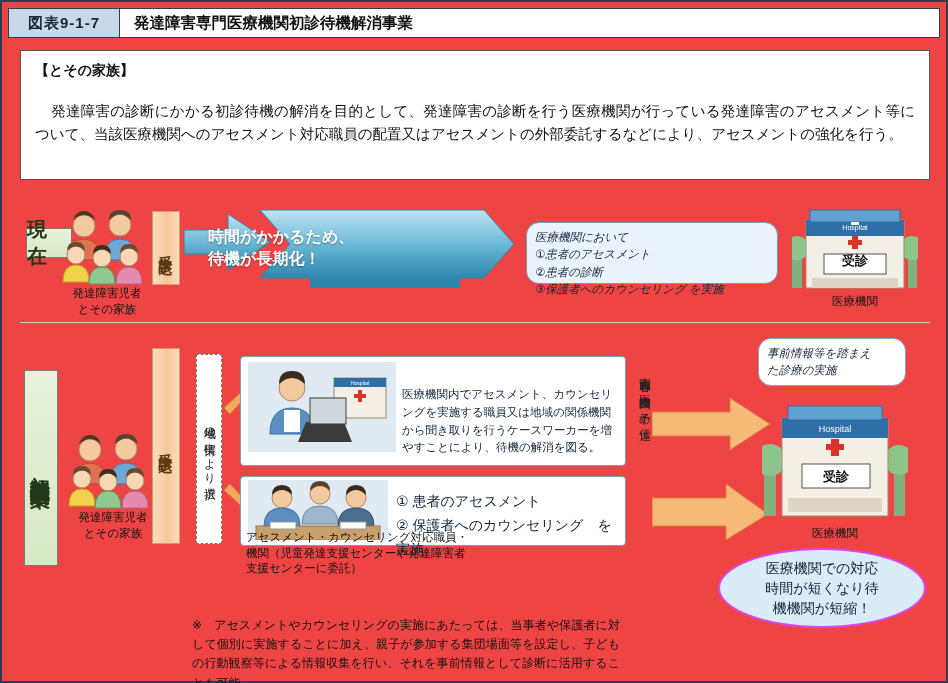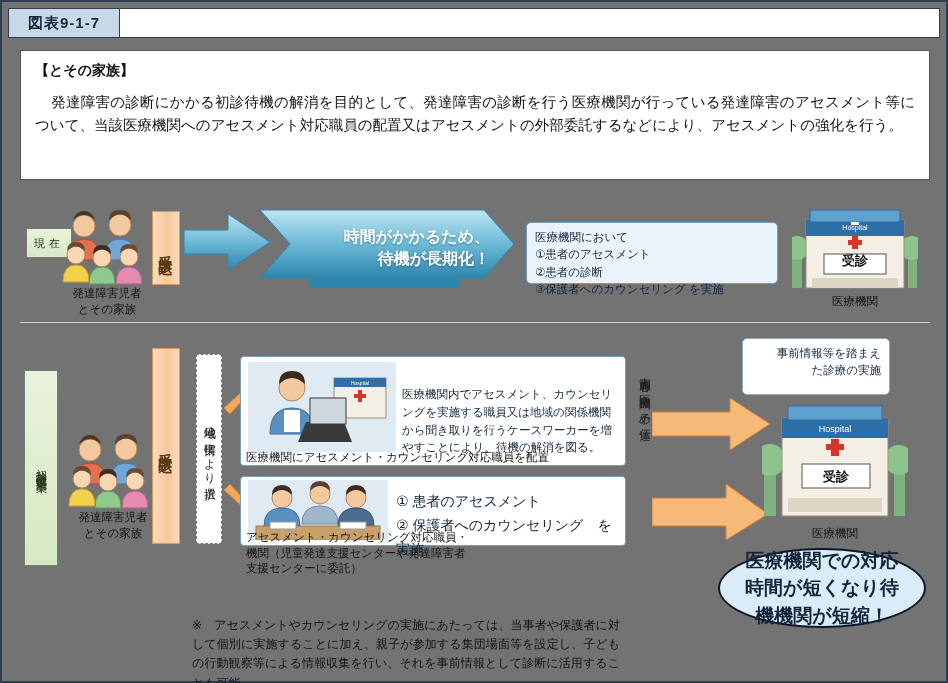--- a/index.html
+++ b/index.html
@@ -6,21 +6,21 @@
   body{
     width:948px;height:683px;
     background:#ffffff;
     font-family:"Liberation Sans","DejaVu Sans",sans-serif;
     color:#111;
     -webkit-font-smoothing:antialiased;
   }
   #page{
     position:relative;width:948px;height:683px;box-sizing:border-box;
     border:2px solid #2e3e52;
-    background:#737373;
+    background:#ef4444;
   }
   
   .header{
     position:absolute;left:6px;top:6px;width:932px;height:30px;
     border:1px solid #2e3e52;background:#fff;box-sizing:border-box;
     display:flex;align-items:stretch;
   }
   .header .fignum{
     width:110px;background:#c8d8e8;border-right:1px solid #2e3e52;
     display:flex;align-items:center;justify-content:center;
@@ -30,30 +30,30 @@
     flex:1;display:flex;align-items:center;padding-left:14px;
     font-weight:bold;font-size:15.5px;color:#111;
   }
   
   .overview{
     position:absolute;left:18px;top:48px;width:910px;height:130px;
     border:1px solid #555;box-sizing:border-box;background:#fff;
     padding:9px 14px 0 14px;
   }
   .overview .ov-title{font-size:14px;font-weight:bold;line-height:1.5;}
-  .overview .ov-body{font-size:14.5px;line-height:1.62;margin-top:10px;text-align:justify;}
+  .overview .ov-body{font-size:14.5px;line-height:1.62;margin-top:19px;text-align:justify;}
   .overview .ov-body .indent{display:inline-block;width:1.1em;}
   .cap{font-size:11.5px;line-height:1.35;text-align:center;}
   
   .vbox{
     position:absolute;box-sizing:border-box;border:1px solid #7a7a7a;
     background:linear-gradient(180deg,#e9f2dc,#d8e8c4);
     display:flex;align-items:center;justify-content:center;
     writing-mode:vertical-rl;text-orientation:upright;
-    font-size:11px;font-weight:normal;letter-spacing:2px;color:#24381a;
+    font-size:20px;font-weight:bold;letter-spacing:2px;color:#24381a;
   }
   .vbox.horiz{writing-mode:horizontal-tb;letter-spacing:4px;}
   
   .obar{
     position:absolute;box-sizing:border-box;border:1px solid #d79a5b;
     background:linear-gradient(90deg,#fbdcbf,#f6c899 55%,#fbdcbf);
     writing-mode:vertical-rl;text-orientation:upright;
     display:flex;align-items:center;justify-content:center;
     font-size:14px;font-weight:bold;color:#5a3a12;letter-spacing:2px;
   }
@@ -64,48 +64,49 @@
     display:flex;align-items:center;justify-content:center;
     font-size:11.5px;color:#222;letter-spacing:1px;line-height:1.2;
   }
   .plain-v{
     position:absolute;writing-mode:vertical-rl;text-orientation:upright;
     font-size:11.5px;letter-spacing:1px;color:#222;line-height:1.25;
   }
   
   .infobox{
     position:absolute;box-sizing:border-box;border:1px solid #6f9ec7;
-    background:#eaf3fb;border-radius:5px;font-size:11.5px;line-height:1.5;
-    padding:6px 8px;color:#10243a;
+    background:#eaf3fb;border-radius:13px;font-size:11.5px;line-height:1.5;
+    padding:6px 8px;color:#10243a;font-style:italic;
   }
   .infobox.white{background:#fff;border-color:#8aa9c4;}
   
   .hospital{position:absolute;}
   .note{
     position:absolute;font-size:12px;line-height:1.6;color:#111;text-align:justify;
   }
   .oval{
-    position:absolute;border:2px solid #0f172a;border-radius:50%/50%;
+    position:absolute;border:2px solid #d946ef;border-radius:50%/50%;
     background:#d9ecf8;display:flex;align-items:center;justify-content:center;
-    text-align:center;font-size:19px;font-weight:bold;color:#10243a;line-height:1.45;
+    text-align:center;font-size:14px;font-weight:normal;color:#10243a;line-height:1.45;
   }
   .banner-text{
     position:absolute;color:#fff;font-weight:bold;font-size:16px;
-    text-align:right;line-height:1.35;text-shadow:0 1px 2px rgba(0,0,0,.35);
+    text-align:left;line-height:1.35;text-shadow:0 1px 2px rgba(0,0,0,.35);
   }
   svg{display:block;}
   .abs{position:absolute;}
 </style>
 </head>
 <body>
 
 <div id="page">
 
   <div class="header">
     <div class="fignum">図表9-1-7</div>
+    <div class="figtitle">発達障害専門医療機関初診待機解消事業</div>
   </div>
 
   <div class="overview">
     <div class="ov-title">【とその家族】</div>
     <div class="ov-body"><span class="indent"></span><span>発達障害の診断にかかる初診待機の解消を目的として、発達障害の診断を行う医療機関が行っている発達障害のアセスメント等について、当該医療機関へのアセスメント対応職員の配置又はアセスメントの外部委託するなどにより、アセスメントの強化を行う。</span></div>
   </div>
 
   <div class="vbox horiz" style="left:24px;top:226px;width:46px;height:30px;">現在</div>
 
   <div class="abs" style="left:52px;top:206px;width:106px;height:78px;">
@@ -235,21 +236,20 @@
       <circle cx="44" cy="26" r="13" fill="#f3c9a0" stroke="#b1865f"></circle>
       <path d="M31 22 q13 -12 26 0 q0 -13 -13 -13 q-13 0 -13 13z" fill="#3b2b1f"></path>
       <path d="M22 72 q0 -26 22 -26 q22 0 22 26z" fill="#5b8fc0" stroke="#3c6f9f"></path>
       <rect x="36" y="48" width="16" height="22" fill="#fff"></rect>
 
       <path d="M58 60 L96 60 L104 80 L50 80 Z" fill="#3a3a3a"></path>
       <rect x="62" y="36" width="36" height="26" fill="#cfd8de" stroke="#3a3a3a"></rect>
     </svg>
   </div>
   <div class="abs" style="left:400px;top:384px;width:216px;font-size:11.5px;line-height:1.55;color:#10243a;">医療機関内でアセスメント、カウンセリングを実施する職員又は地域の関係機関から聞き取りを行うケースワーカーを増やすことにより、待機の解消を図る。</div>
-  <div class="abs" style="left:244px;top:448px;width:374px;font-size:11.5px;color:#111;">医療機関にアセスメント・カウンセリング対応職員を配置</div>
 
   <div class="abs" style="left:238px;top:474px;width:384px;height:68px;border:1px solid #7a9ec0;border-radius:4px;background:#fff;"></div>
   <div class="abs" style="left:246px;top:478px;width:140px;height:60px;">
     <svg width="140" height="60" viewBox="0 0 140 60">
       <rect x="0" y="0" width="140" height="60" fill="#dfeaf3"></rect>
       <circle cx="34" cy="18" r="10" fill="#f3c9a0" stroke="#b1865f"></circle>
       <path d="M24 15 q10 -10 20 0 q0 -10 -10 -10 q-10 0 -10 10z" fill="#3b2b1f"></path>
       <path d="M16 46 q0 -18 18 -18 q18 0 18 18z" fill="#5b8fc0" stroke="#3c6f9f"></path>
       <circle cx="72" cy="14" r="10" fill="#f3c9a0" stroke="#b1865f"></circle>
       <path d="M62 11 q10 -10 20 0 q0 -10 -10 -10 q-10 0 -10 10z" fill="#5a4030"></path>
@@ -270,21 +270,21 @@
 
   <div class="plain-v" style="left:632px;top:366px;width:18px;height:190px;">実施内容を医療機関に予め伝達</div>
 
   <div class="abs" style="left:650px;top:392px;width:130px;height:146px;">
     <svg width="130" height="146" viewBox="0 0 130 146">
       <path d="M0 18 L78 18 L78 4 L118 30 L78 56 L78 42 L0 42 Z" fill="#f6b977" stroke="#d3823a"></path>
       <path d="M0 104 L74 104 L74 90 L116 120 L74 146 L74 132 L0 132 Z" fill="#f6b977" stroke="#d3823a"></path>
     </svg>
   </div>
 
-  <div class="infobox white" style="left:740px;top:336px;width:148px;height:57px;white-space:pre-line;text-align:right;">事前情報等を踏まえ
+  <div class="infobox white" style="left:756px;top:336px;width:148px;height:48px;white-space:pre-line;text-align:left;">事前情報等を踏まえ
 た診療の実施</div>
 
   <div class="hospital" style="left:760px;top:400px;width:146px;height:120px;">
     <svg width="146" height="120" viewBox="0 0 146 120">
       <rect x="2" y="58" width="12" height="56" fill="#7fb27f"></rect>
       <circle cx="8" cy="58" r="16" fill="#8cc48c"></circle>
       <rect x="132" y="58" width="11" height="56" fill="#7fb27f"></rect>
       <circle cx="137" cy="58" r="15" fill="#8cc48c"></circle>
       <rect x="20" y="16" width="106" height="98" fill="#f4efe4" stroke="#9b8f79"></rect>
       <rect x="20" y="16" width="106" height="20" fill="#2f6fa8"></rect>

